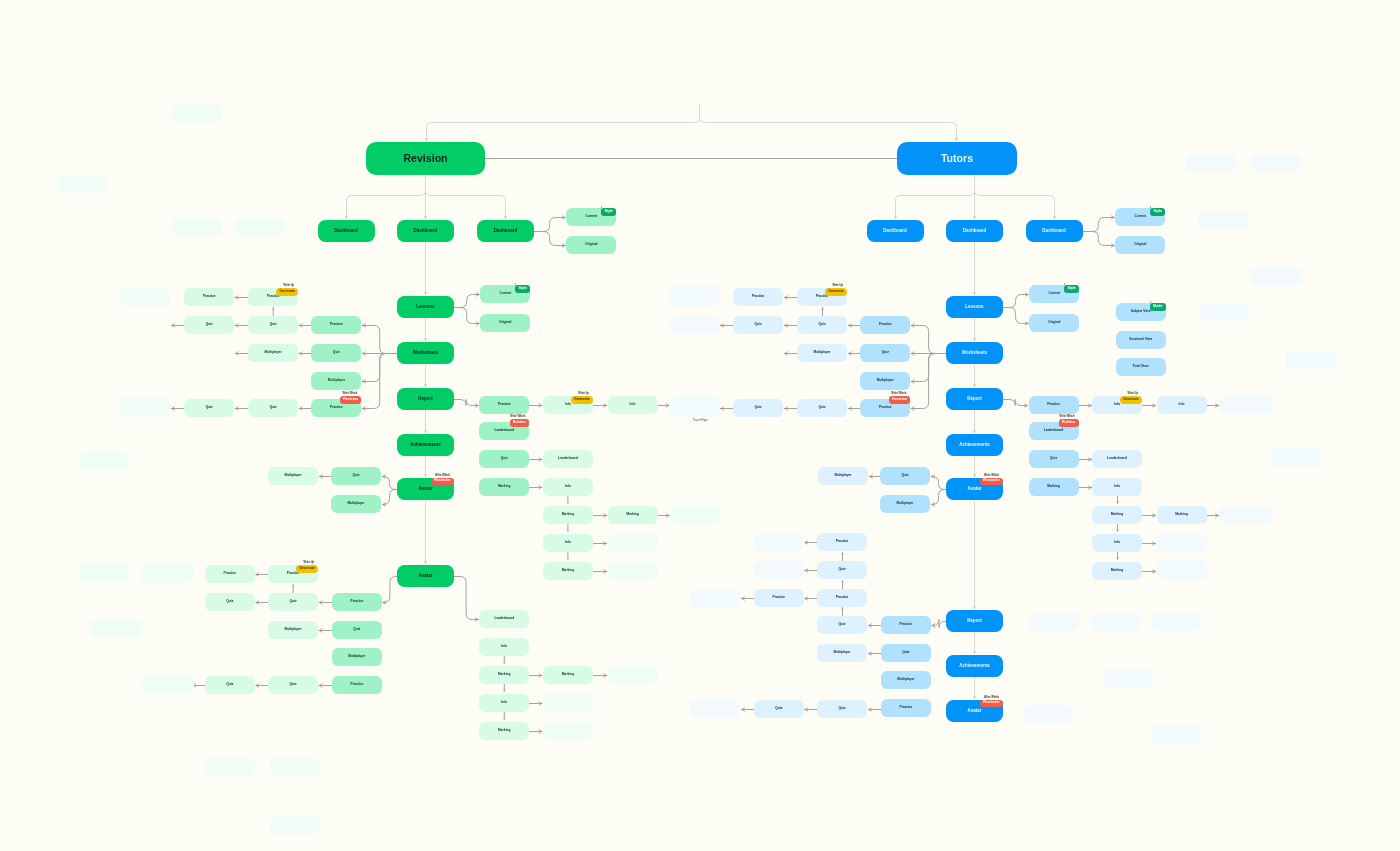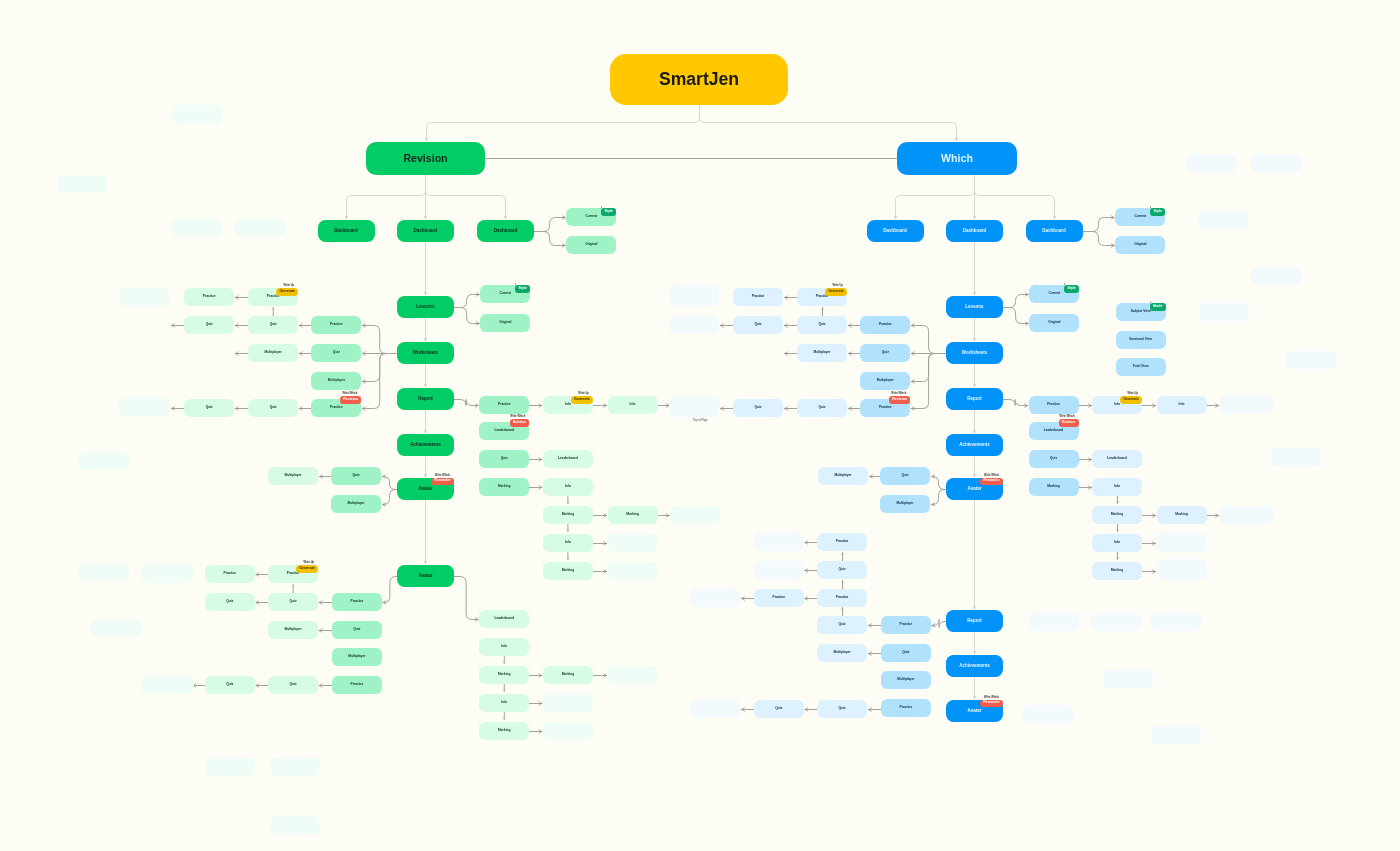--- a/index.html
+++ b/index.html
@@ -161,28 +161,25 @@
       <path d="M817.5,709.5 L804.8,709.5" fill="none" stroke="#a5a29d" stroke-width="1" stroke-linecap="round" marker-end="url(#ar)"></path>
       <path d="M753.8,709.5 L741.5,709.5" fill="none" stroke="#a5a29d" stroke-width="1" stroke-linecap="round" marker-end="url(#ar)"></path>
       <path d="M817.5,542.5 L804.8,542.5" fill="none" stroke="#a5a29d" stroke-width="1" stroke-linecap="round" marker-end="url(#ar)"></path>
       <path d="M817.5,570.5 L804.8,570.5" fill="none" stroke="#a5a29d" stroke-width="1" stroke-linecap="round" marker-end="url(#ar)"></path>
       <path d="M817.5,598.5 L804.8,598.5" fill="none" stroke="#a5a29d" stroke-width="1" stroke-linecap="round" marker-end="url(#ar)"></path>
       <path d="M753.8,598.5 L741.5,598.5" fill="none" stroke="#a5a29d" stroke-width="1" stroke-linecap="round" marker-end="url(#ar)"></path>
       <path d="M842.5,616.5 L842.5,607.5" fill="none" stroke="#a5a29d" stroke-width="1" stroke-linecap="round" marker-end="url(#art)"></path>
       <path d="M842.5,589.5 L842.5,580.5" fill="none" stroke="#a5a29d" stroke-width="1" stroke-linecap="round" marker-end="url(#art)"></path>
       <path d="M842.5,561.5 L842.5,552.5" fill="none" stroke="#a5a29d" stroke-width="1" stroke-linecap="round" marker-end="url(#art)"></path>
     </svg>
-<div class="node root" style="left: 610px; top: 54px; width: 178px; height: 51px; font-size: 17.6px;">
-      <span>SmartJen</span>
-    </div>
     <div class="node branchG" style="left: 366px; top: 142px; width: 119px; height: 33px; font-size: 10.6px;">
       <span>Revision</span>
     </div>
     <div class="node branchB" style="left: 897px; top: 142px; width: 120px; height: 33px; font-size: 10.6px;">
-      <span>Which</span>
+      <span>Tutors</span>
     </div>
     <div class="node spineG" style="left: 317.5px; top: 220px; width: 57px; height: 22px; font-size: 4.5px;">
       <span>Dashboard</span>
     </div>
     <div class="node spineG" style="left: 396.8px; top: 220px; width: 57px; height: 22px; font-size: 4.5px;">
       <span>Dashboard</span>
     </div>
     <div class="node spineG" style="left: 477px; top: 220px; width: 57px; height: 22px; font-size: 4.5px;">
       <span>Dashboard</span>
     </div>

